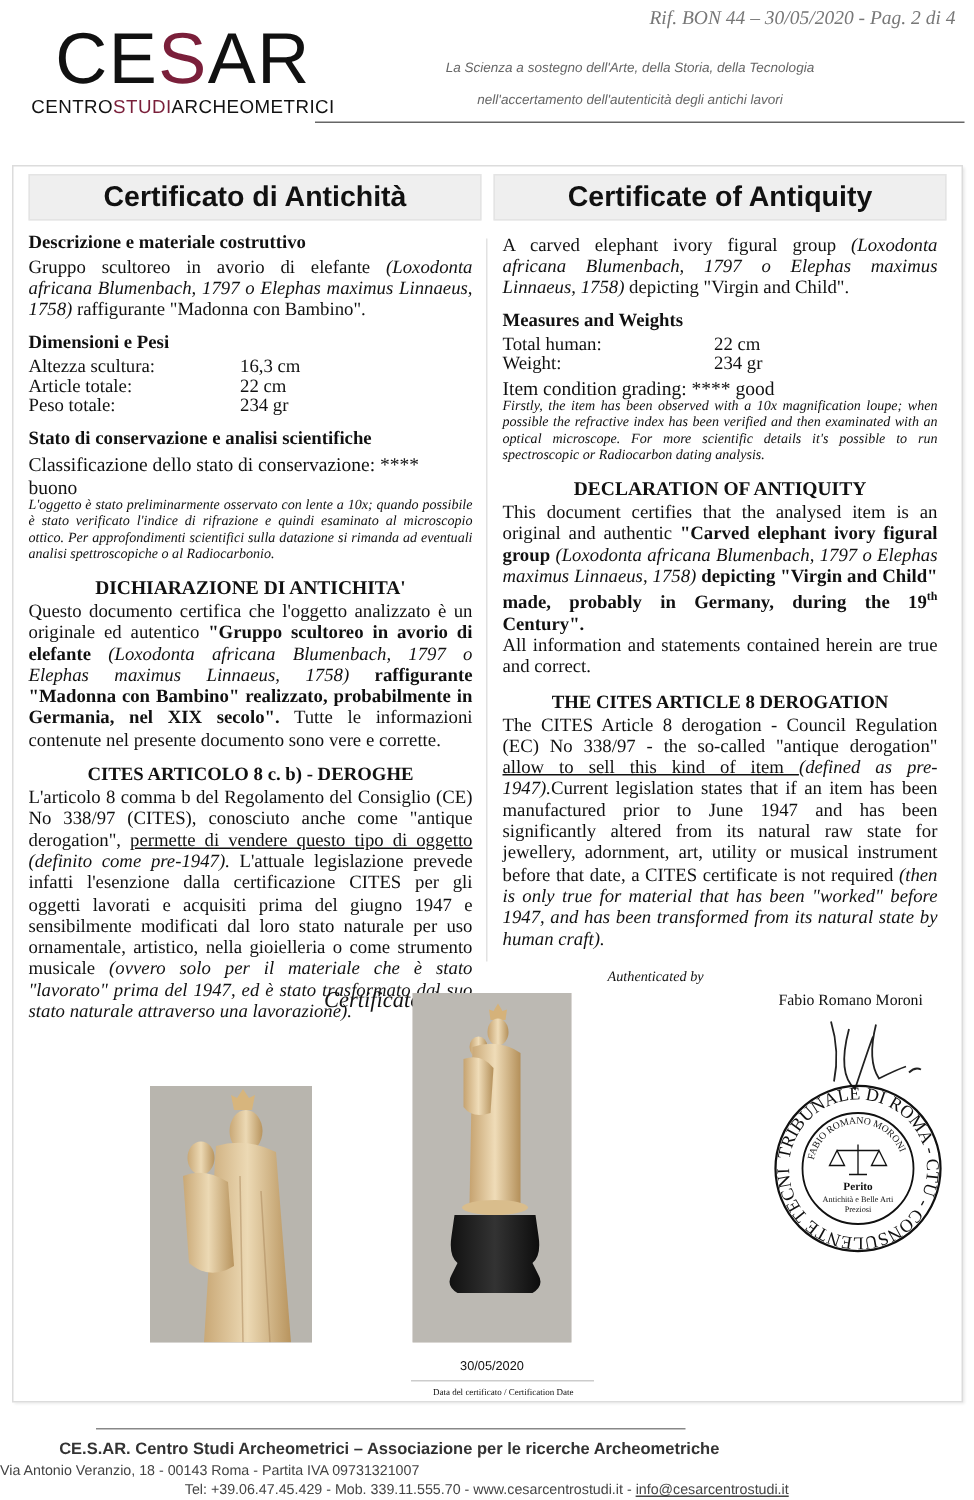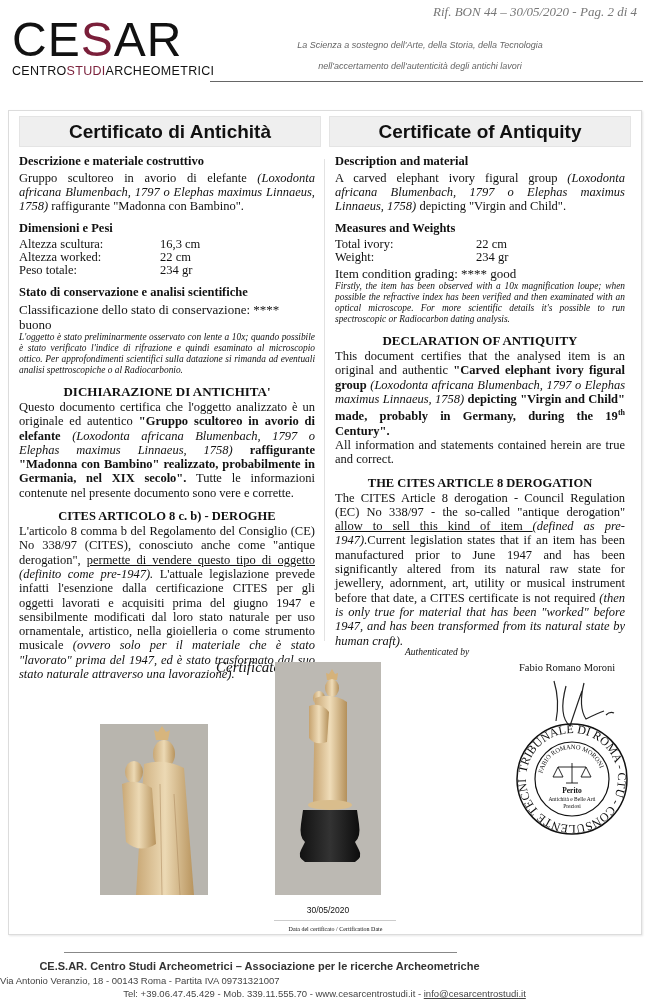--- a/index.html
+++ b/index.html
@@ -1,18 +1,18 @@
 <!DOCTYPE html>
 <html><head>
 <meta charset="utf-8">
 <style>
   html, body { margin:0; padding:0; background:#ffffff; }
   body { width:649px; height:1000px; position:relative; overflow:hidden; font-family:"Liberation Serif", serif; color:#111; }
   .ref { position:absolute; right:12px; top:4px; font-size:13px; font-style:italic; color:#777; }
-  .logo { position:absolute; left:12px; top:18px; width:220px; }
+  .logo { position:absolute; left:12px; top:18px; width:220px;text-align:center; }
   .logo-big { font-family:"Liberation Sans", sans-serif; font-size:48px; line-height:44px; letter-spacing:1px; color:#111; font-weight:400; }
   .logo-big .accent { color:#7a1f3a; }
   .logo-small { font-family:"Liberation Sans", sans-serif; font-size:12.5px; letter-spacing:0.3px; margin-top:2px; color:#111; }
   .logo-small .accent { color:#7a1f3a; }
   .tagline { position:absolute; left:260px; width:320px; text-align:center; font-family:"Liberation Sans", sans-serif; font-style:italic; font-size:9px; color:#666; }
   .tag1 { top:40px; } .tag2 { top:61px; }
   .header-rule { position:absolute; left:210px; right:6px; top:81px; border-top:1.5px solid #666; }
 
   .frame { position:absolute; left:8px; top:110px; width:632px; height:823px; border:1px solid #dcdcdc; box-shadow: 1px 1px 2px #e6e6e6; background:#fff; }
   .col { position:absolute; top:5px; width:302px; }
@@ -74,47 +74,46 @@
     <div class="col-body">
       <h4>Descrizione e materiale costruttivo</h4>
       <p class="desc"><span>Gruppo scultoreo in avorio di elefante </span><i>(Loxodonta africana Blumenbach, 1797 o Elephas maximus Linnaeus, 1758)</i><span> raffigurante "Madonna con Bambino".</span></p>
       <h4 class="sec">Dimensioni e Pesi</h4>
       <div style="margin-top:2px">
         <div class="row">
             <span class="k">Altezza scultura:</span>
             <span>16,3 cm</span>
           </div>
         <div class="row">
-            <span class="k">Altezza worked:</span>
+            <span class="k">Article totale:</span>
             <span>22 cm</span>
           </div>
         <div class="row">
             <span class="k">Peso totale:</span>
             <span>234 gr</span>
           </div>
       </div>
       <h4 class="sec">Stato di conservazione e analisi scientifiche</h4>
       <div class="grade">Classificazione dello stato di conservazione: **** buono</div>
       <p class="note">L'oggetto è stato preliminarmente osservato con lente a 10x; quando possibile è stato verificato l'indice di rifrazione e quindi esaminato al microscopio ottico. Per approfondimenti scientifici sulla datazione si rimanda ad eventuali analisi spettroscopiche o al Radiocarbonio.</p>
       <div class="decl-title">DICHIARAZIONE DI ANTICHITA'</div>
       <p class="body-text"><span>Questo documento certifica che l'oggetto analizzato è un originale ed autentico </span><b>"Gruppo scultoreo in avorio di elefante</b><i> (Loxodonta africana Blumenbach, 1797 o Elephas maximus Linnaeus, 1758) </i><b>raffigurante "Madonna con Bambino" realizzato, probabilmente in Germania, nel XIX secolo".</b><span> Tutte le informazioni contenute nel presente documento sono vere e corrette.</span></p>
       <div class="cites-title">CITES ARTICOLO 8 c. b) - DEROGHE</div>
       <p class="body-text"><span>L'articolo 8 comma b del Regolamento del Consiglio (CE) No 338/97 (CITES), conosciuto anche come "antique derogation", </span><span class="u">permette di vendere questo tipo di oggetto</span><i> (definito come pre-1947).</i><span> L'attuale legislazione prevede infatti l'esenzione dalla certificazione CITES per gli oggetti lavorati e acquisiti prima del giugno 1947 e sensibilmente modificati dal loro stato naturale per uso ornamentale, artistico, nella gioielleria o come strumento musicale </span><i>(ovvero solo per il materiale che è stato "lavorato" prima del 1947, ed è stato trasformato dal suo stato naturale attraverso una lavorazione).</i></p>
     </div>
   </div>
 
   <div class="col right">
     <div class="col-title">Certificate of Antiquity</div>
     <div class="col-body">
-      <h4>Description and material</h4>
       <p class="desc"><span>A carved elephant ivory figural group </span><i>(Loxodonta africana Blumenbach, 1797 o Elephas maximus Linnaeus, 1758)</i><span> depicting "Virgin and Child".</span></p>
       <h4 class="sec">Measures and Weights</h4>
       <div style="margin-top:2px">
         <div class="row">
-            <span class="k">Total ivory:</span>
+            <span class="k">Total human:</span>
             <span>22 cm</span>
           </div>
         <div class="row">
             <span class="k">Weight:</span>
             <span>234 gr</span>
           </div>
       </div>
       <div class="grade">Item condition grading: **** good</div>
       <p class="note">Firstly, the item has been observed with a 10x magnification loupe; when possible the refractive index has been verified and then examinated with an optical microscope. For more scientific details it's possible to run spectroscopic or Radiocarbon dating analysis.</p>
       <div class="decl-title">DECLARATION OF ANTIQUITY</div>

